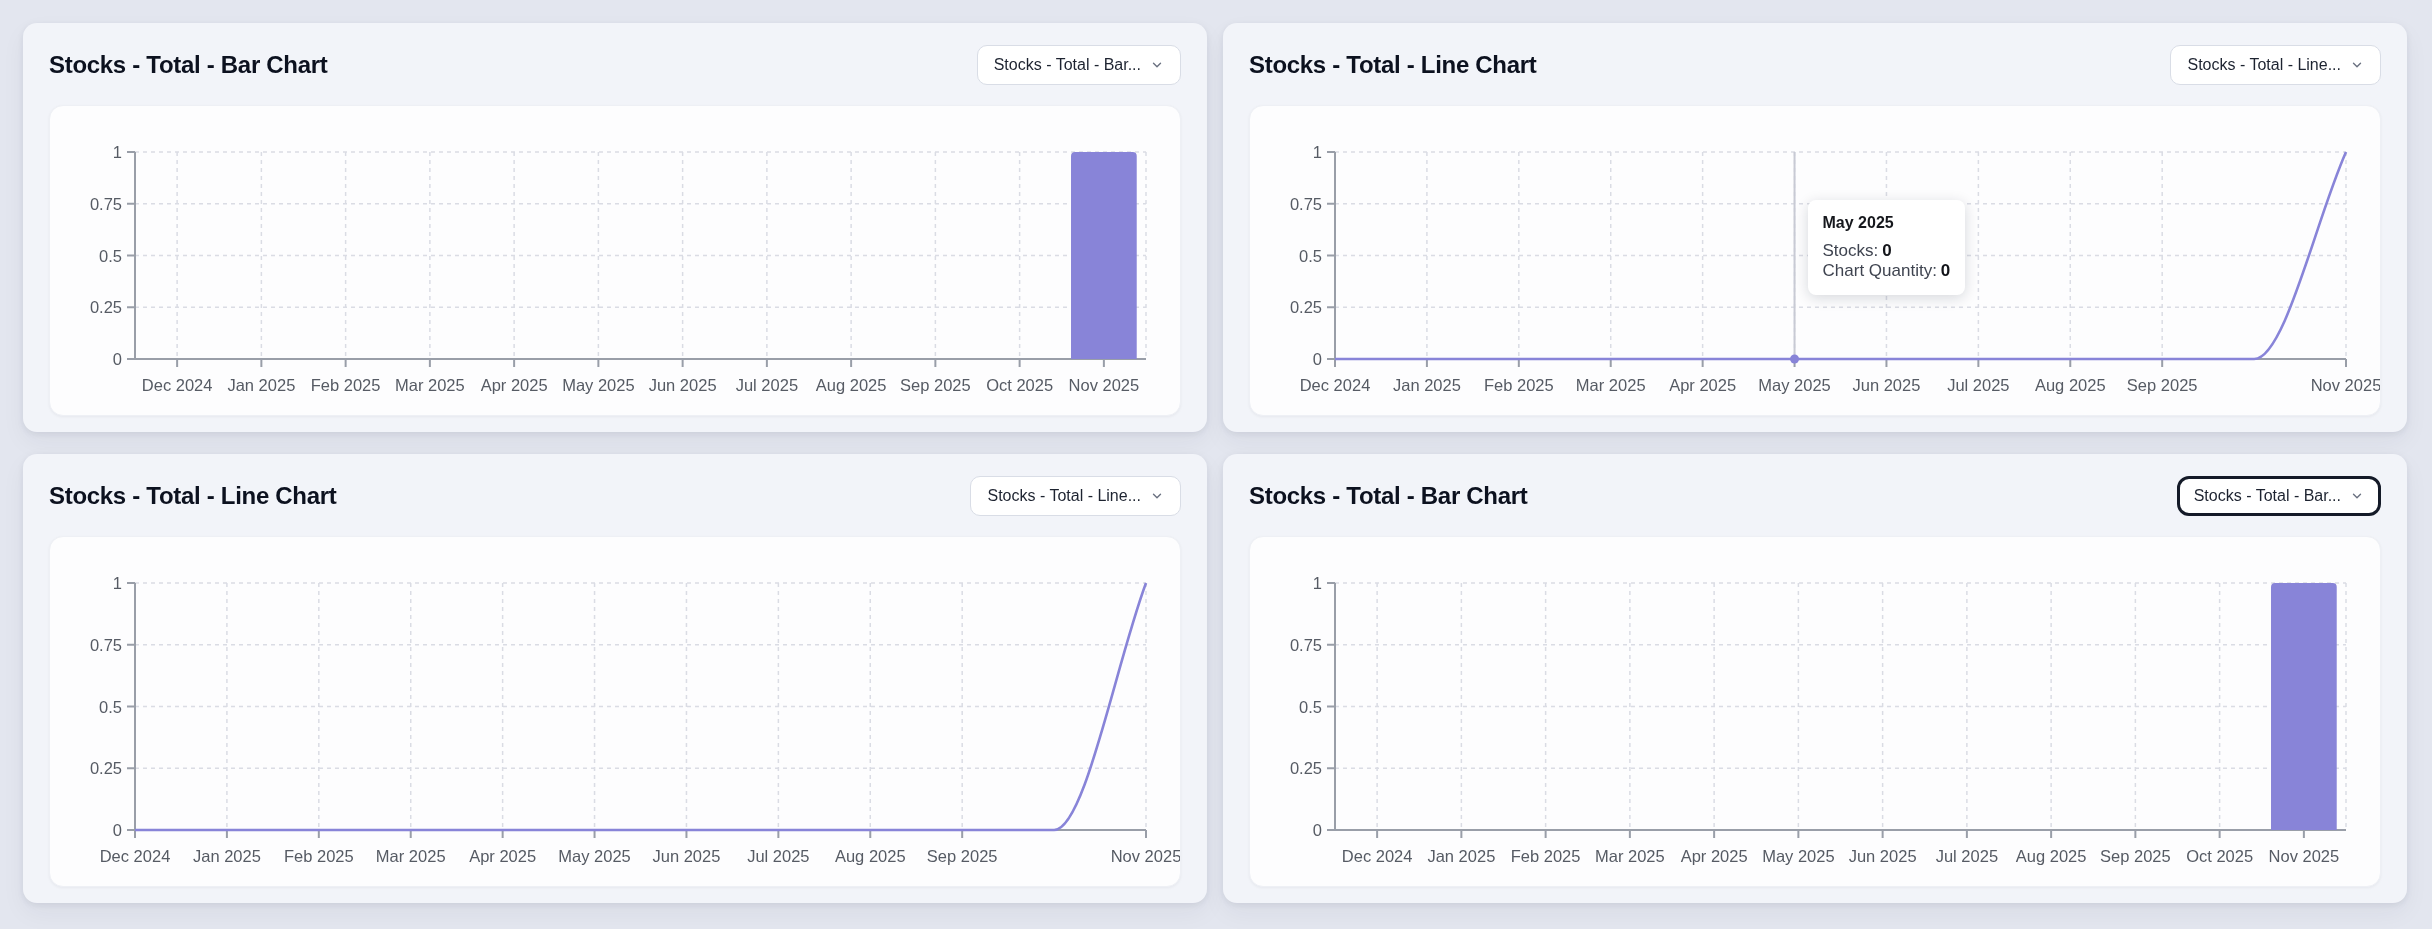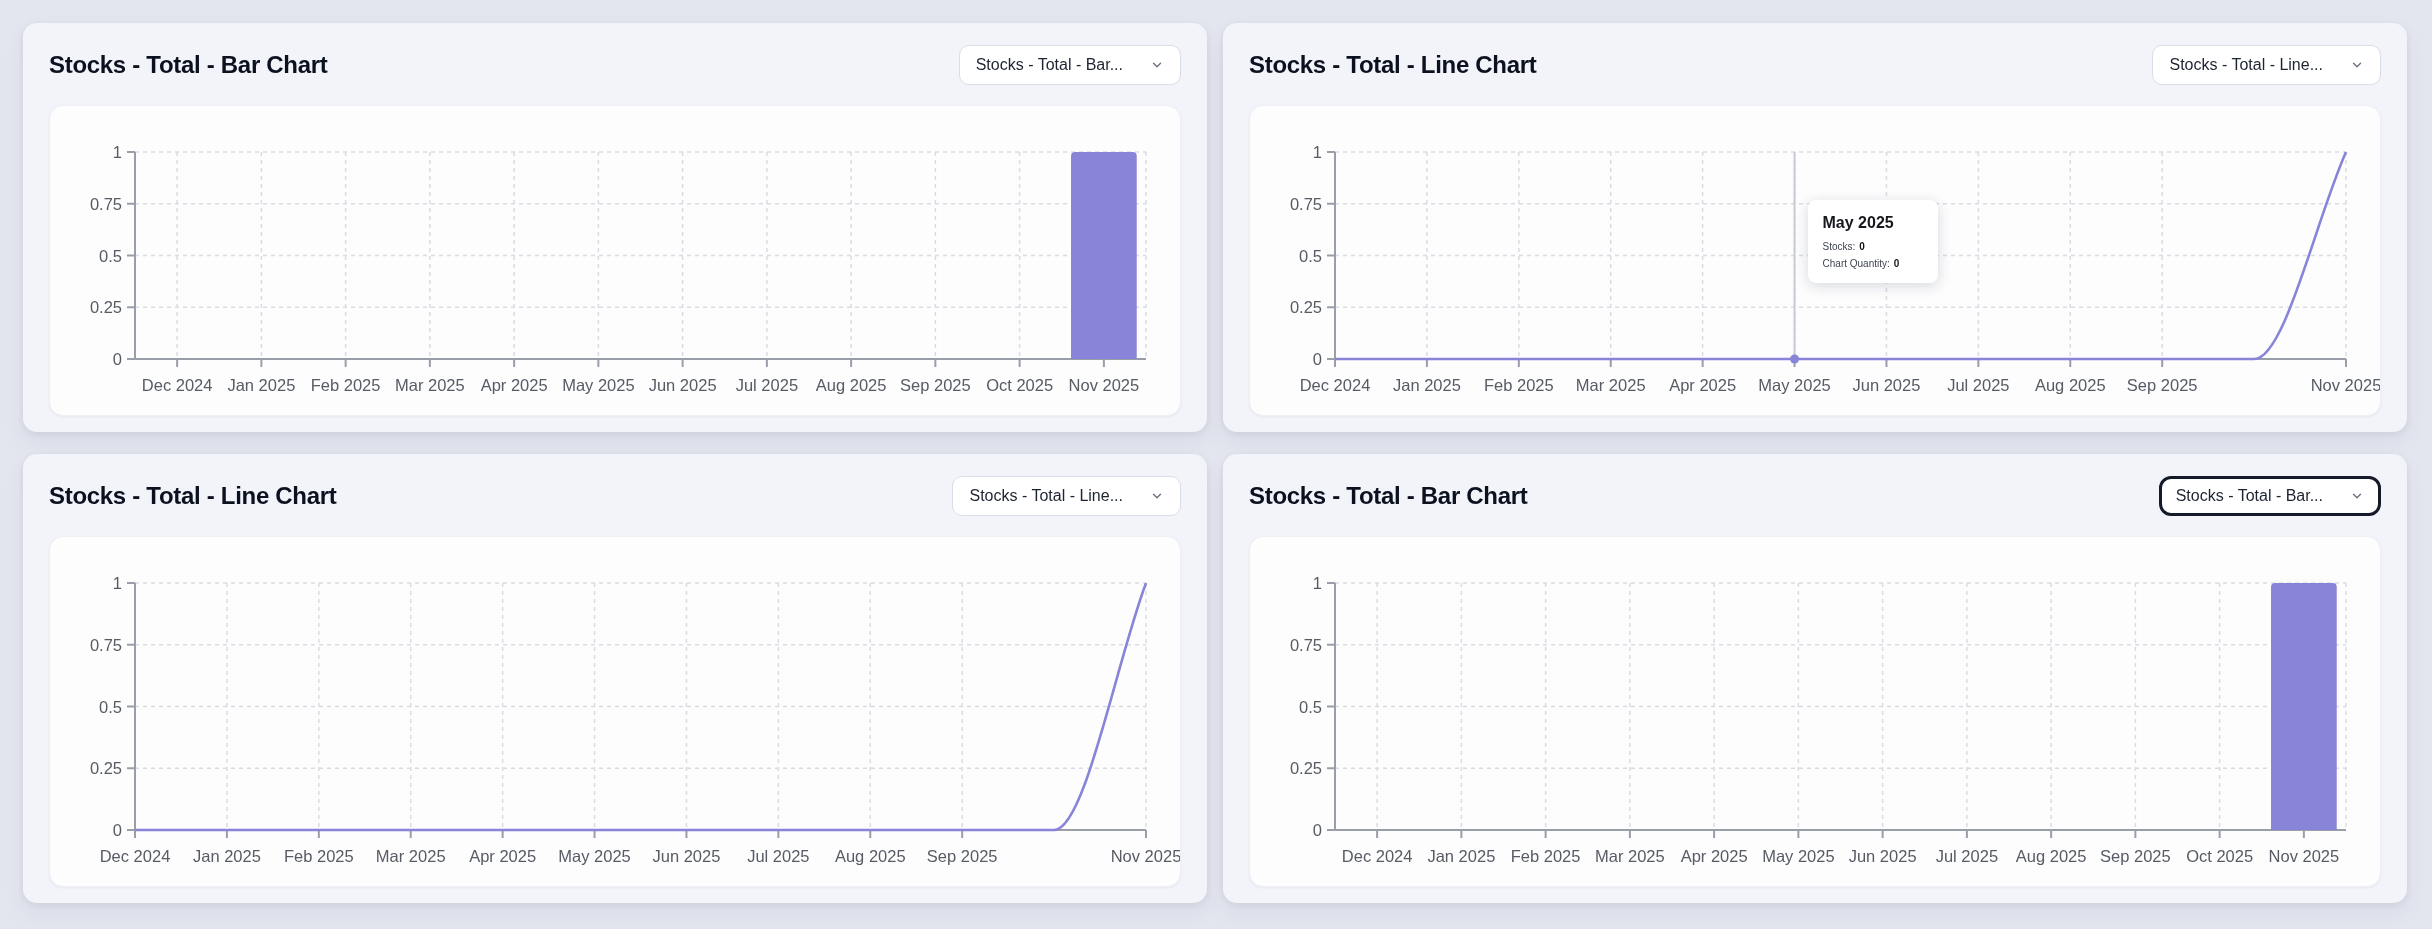--- a/index.html
+++ b/index.html
@@ -35,21 +35,21 @@
   }
   .panel-title {
     font-size: 24px;
     font-weight: 700;
     letter-spacing: -0.3px;
     color: #0c111f;
   }
   .select {
     display: inline-flex;
     align-items: center;
-    gap: 27px;
+    gap: 9px;
     background: #ffffff;
     border: 1px solid #d9dde6;
     border-radius: 10px;
     padding: 10px 16px;
     font-family: "Liberation Sans", sans-serif;
     font-size: 16px;
     color: #1d2330;
     cursor: pointer;
     white-space: nowrap;
     text-align: right;
@@ -81,21 +81,21 @@
     position: absolute;
     background: #ffffff;
     border-radius: 8px;
     box-shadow: 0 3px 14px rgba(15,23,42,.16);
     padding: 14px 15px;
     min-width: 130px;
     white-space: nowrap;
     z-index: 5;
   }
   .tt-title { font-size: 16px; font-weight: 700; color: #16181d; margin-bottom: 9px; }
-  .tt-row   { font-size: 10px; color: #3f4450; margin-top: 6px; }
+  .tt-row   { font-size: 17px; color: #3f4450; margin-top: 0; }
   .tt-row .tt-value { font-weight: 700; color: #121419; margin-left: 4px; }
 </style>
 </head>
 <body>
 
 <div class="dashboard">
 
   <section class="panel">
     <header class="panel-header">
       <h2 class="panel-title">Stocks - Total - Bar Chart</h2>

